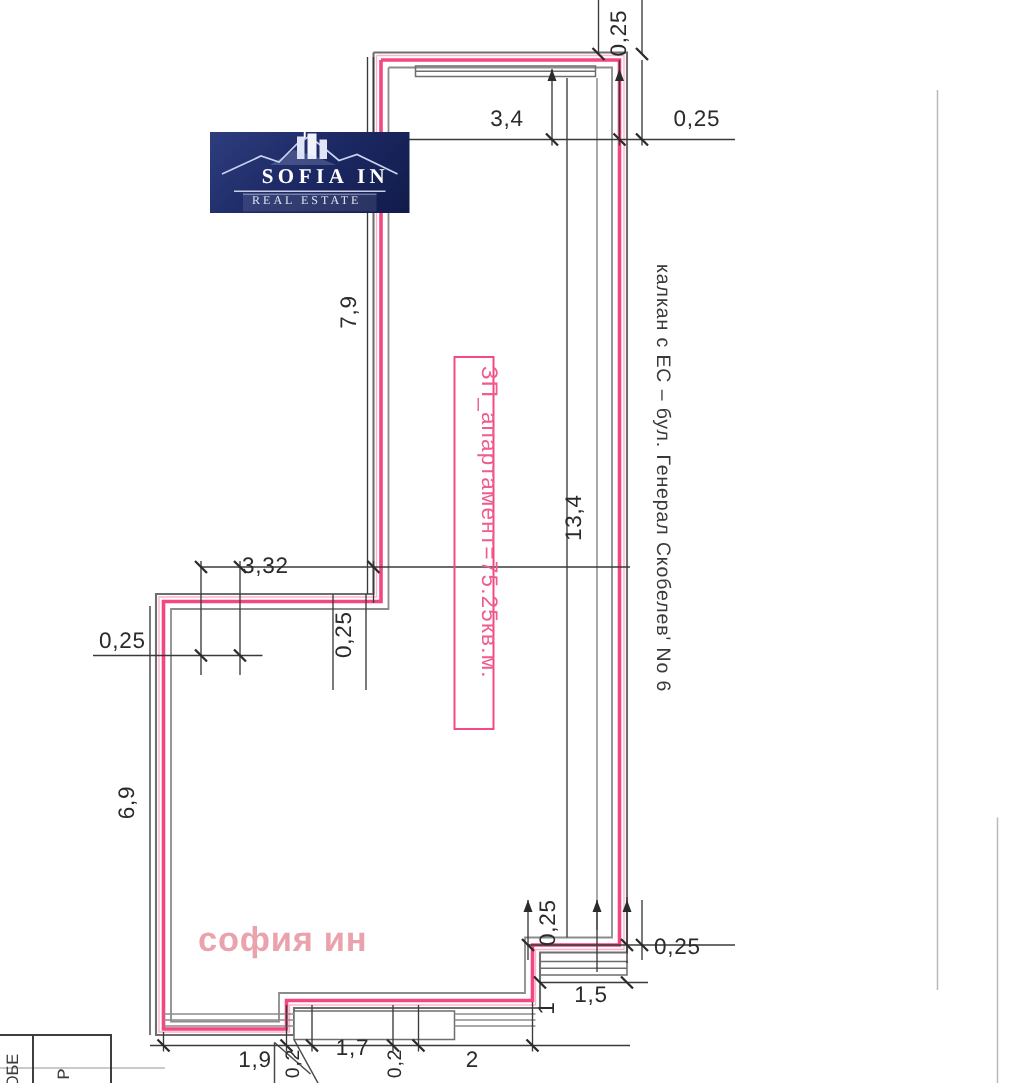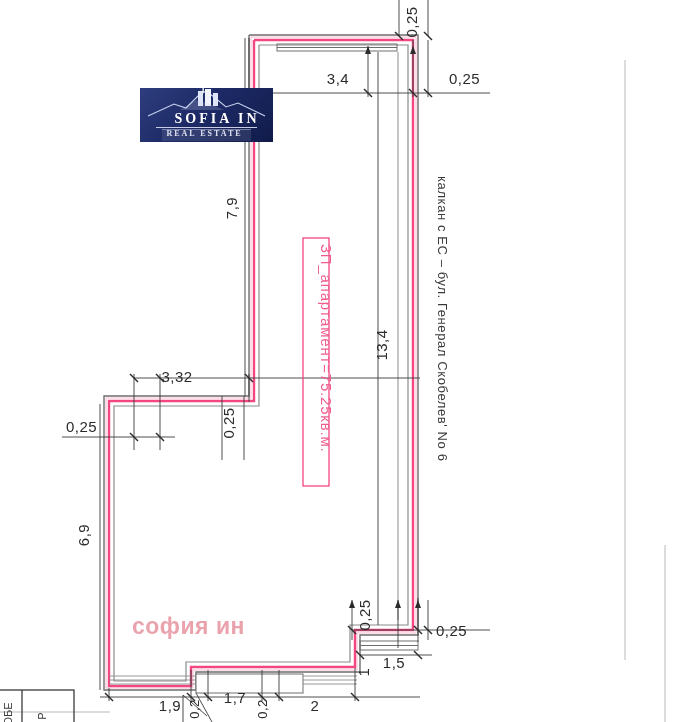--- a/index.html
+++ b/index.html
@@ -93,21 +93,21 @@
   #logo .logo-sub {
     position: absolute;
     left: 0;
     top: 41px;
     width: 129px;
     text-align: center;
     color: #dfe3f3;
     font-family: "Liberation Serif", serif;
     font-size: 8px;
     letter-spacing: 2px;
-    font-weight: bold;
+    font-weight: normal;
   }
   #logo .logo-subbar {
     position: absolute;
     left: 22px;
     top: 41px;
     width: 89px;
     height: 11px;
     background: rgba(255,255,255,0.10);
     border-top: 1px solid rgba(255,255,255,0.35);
   }

